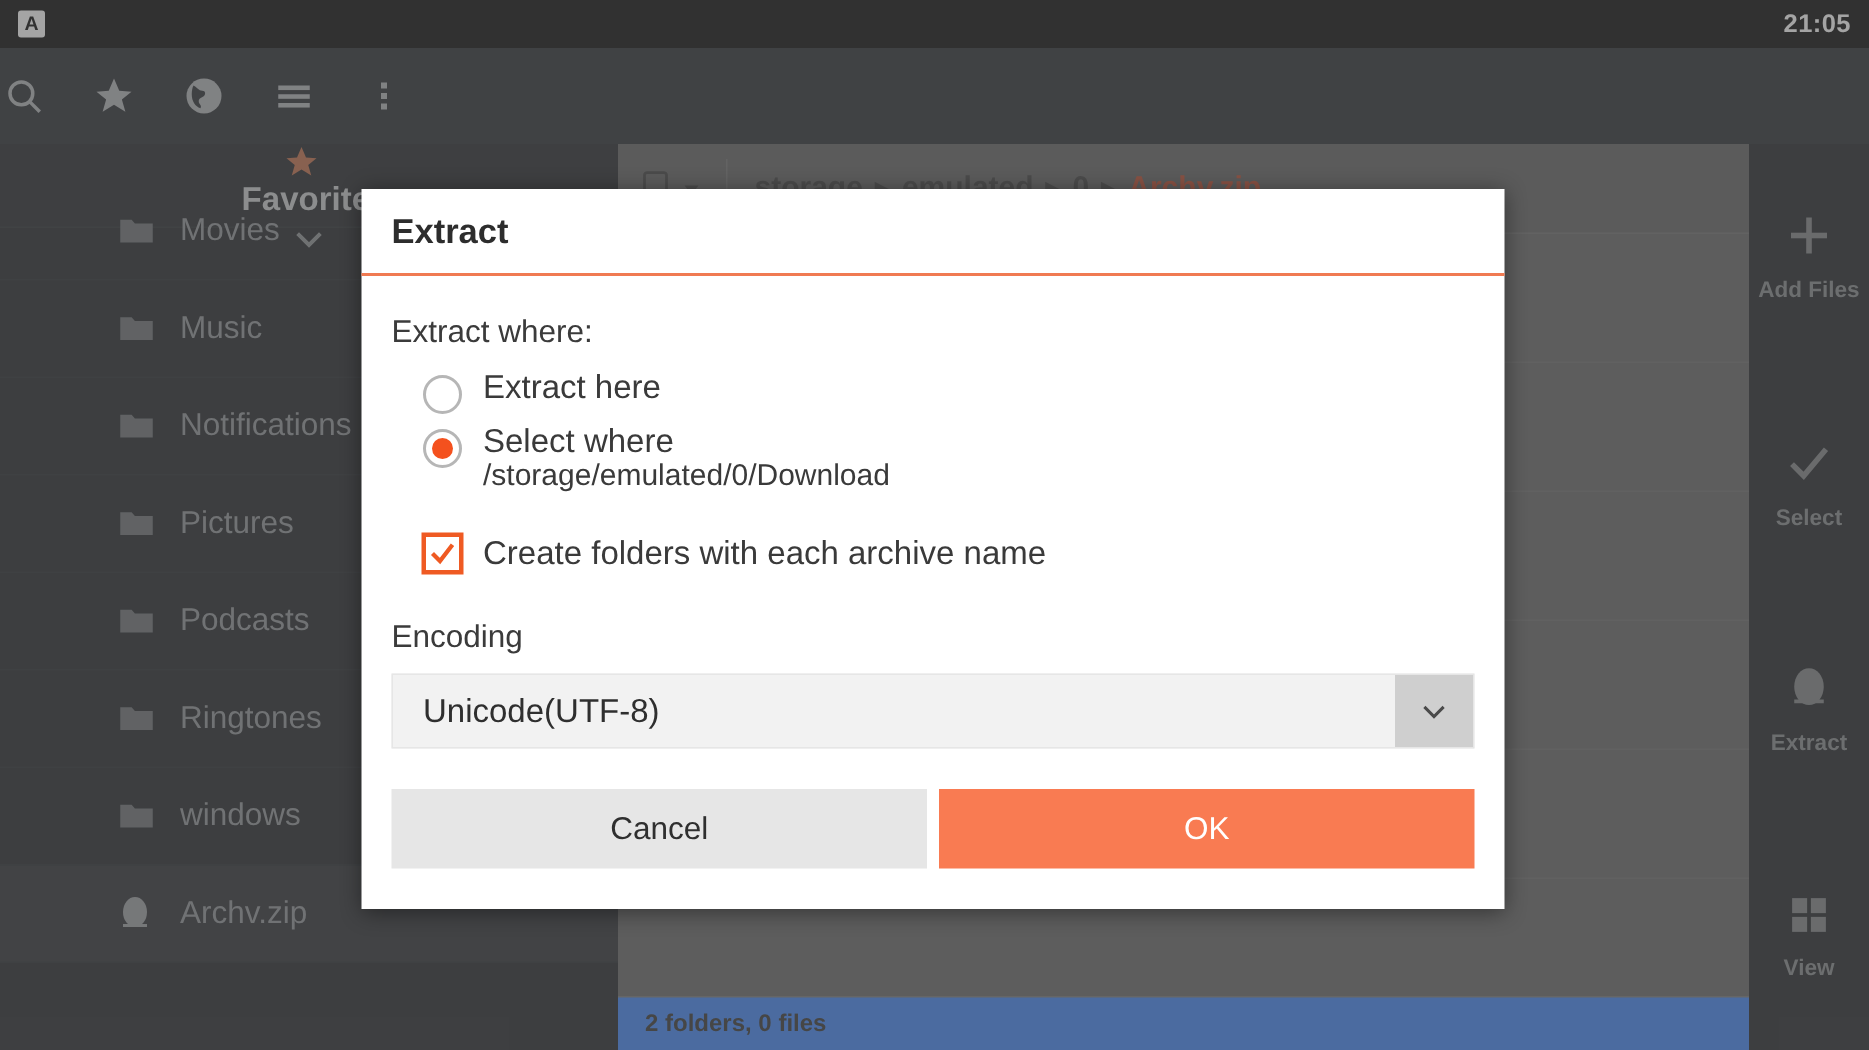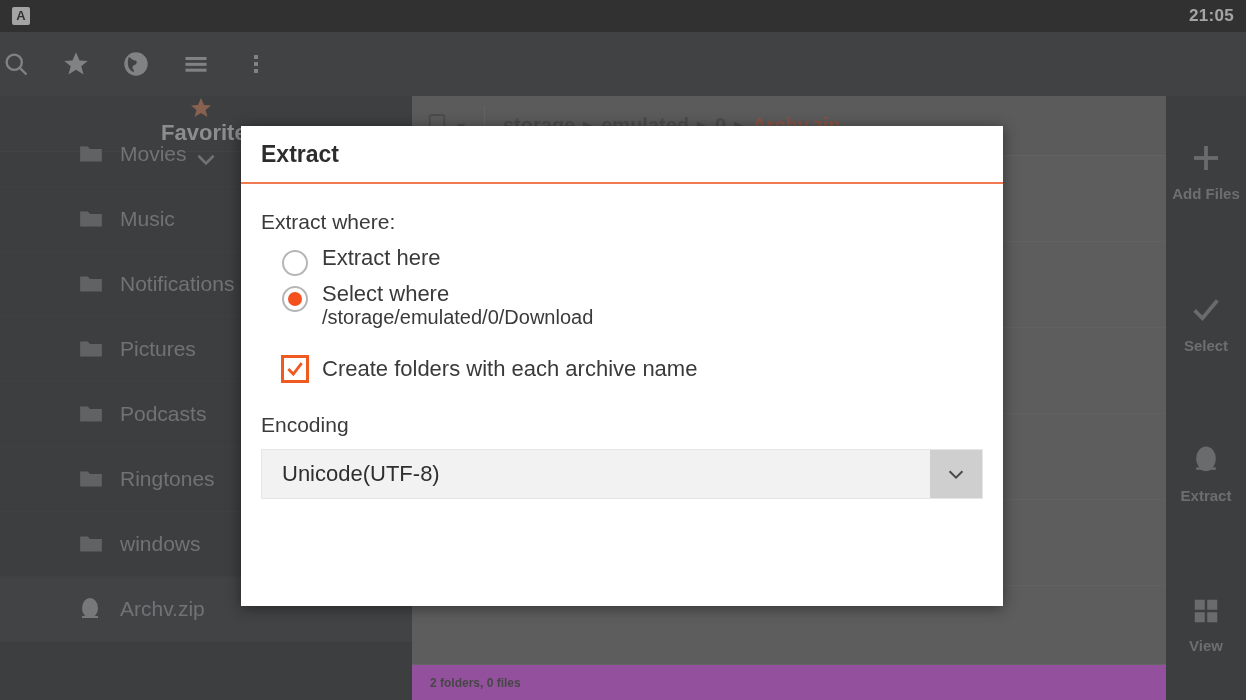--- a/index.html
+++ b/index.html
@@ -70,23 +70,23 @@
   .device-chip { display: flex; align-items: center; gap: 6px; color: #3a3a3a;
                  padding-right: 16px; border-right: 1px solid #6f6f6f; height: 40px; }
   .crumbs { display: flex; align-items: center; gap: 8px; padding-left: 18px;
             font-size: 20px; color: #3b3b3b; font-weight: bold; }
   .crumbs .sep { font-size: 13px; color: #3b3b3b; }
   .crumbs .cur { color: #c0492a; }
   .file-rows { }
   .file-row { height: 86px; border-bottom: 1px solid #6b6b6b; }
   .statusline {
     position: absolute; bottom: 0; left: 0; width: 754px; height: 36px;
-    background: #d946ef; border-top: 1px solid #767676;
+    background: #3b82f6; border-top: 1px solid #767676;
     display: flex; align-items: center; padding-left: 18px;
-    color: #2f2f2f; font-size: 12px; font-weight: bold;
+    color: #2f2f2f; font-size: 16px; font-weight: bold;
   }
 
   
   .rail {
     position: absolute; top: 96px; left: 1166px; width: 80px; height: 604px;
     background: #1b1e22; display: flex; flex-direction: column;
   }
   .rail-item {
     flex: 1; display: flex; flex-direction: column; align-items: center;
     justify-content: center; gap: 7px; color: #7e8184;
@@ -363,15 +363,19 @@
       <div class="enc-label">Encoding</div>
       <div class="select">
         <span class="select-value">Unicode(UTF-8)</span>
         <span class="select-arrow">
           <svg width="22" height="22" viewBox="0 0 24 24" fill="none" stroke="currentColor" stroke-width="2.2">
             <polyline points="5,9 12,16 19,9"></polyline>
           </svg>
         </span>
       </div>
 
+      <div class="dlg-buttons">
+        <div class="btn btn-cancel">Cancel</div>
+        <div class="btn btn-ok">OK</div>
+      </div>
     </div>
   </div>
 </div>
 
 </body></html>

